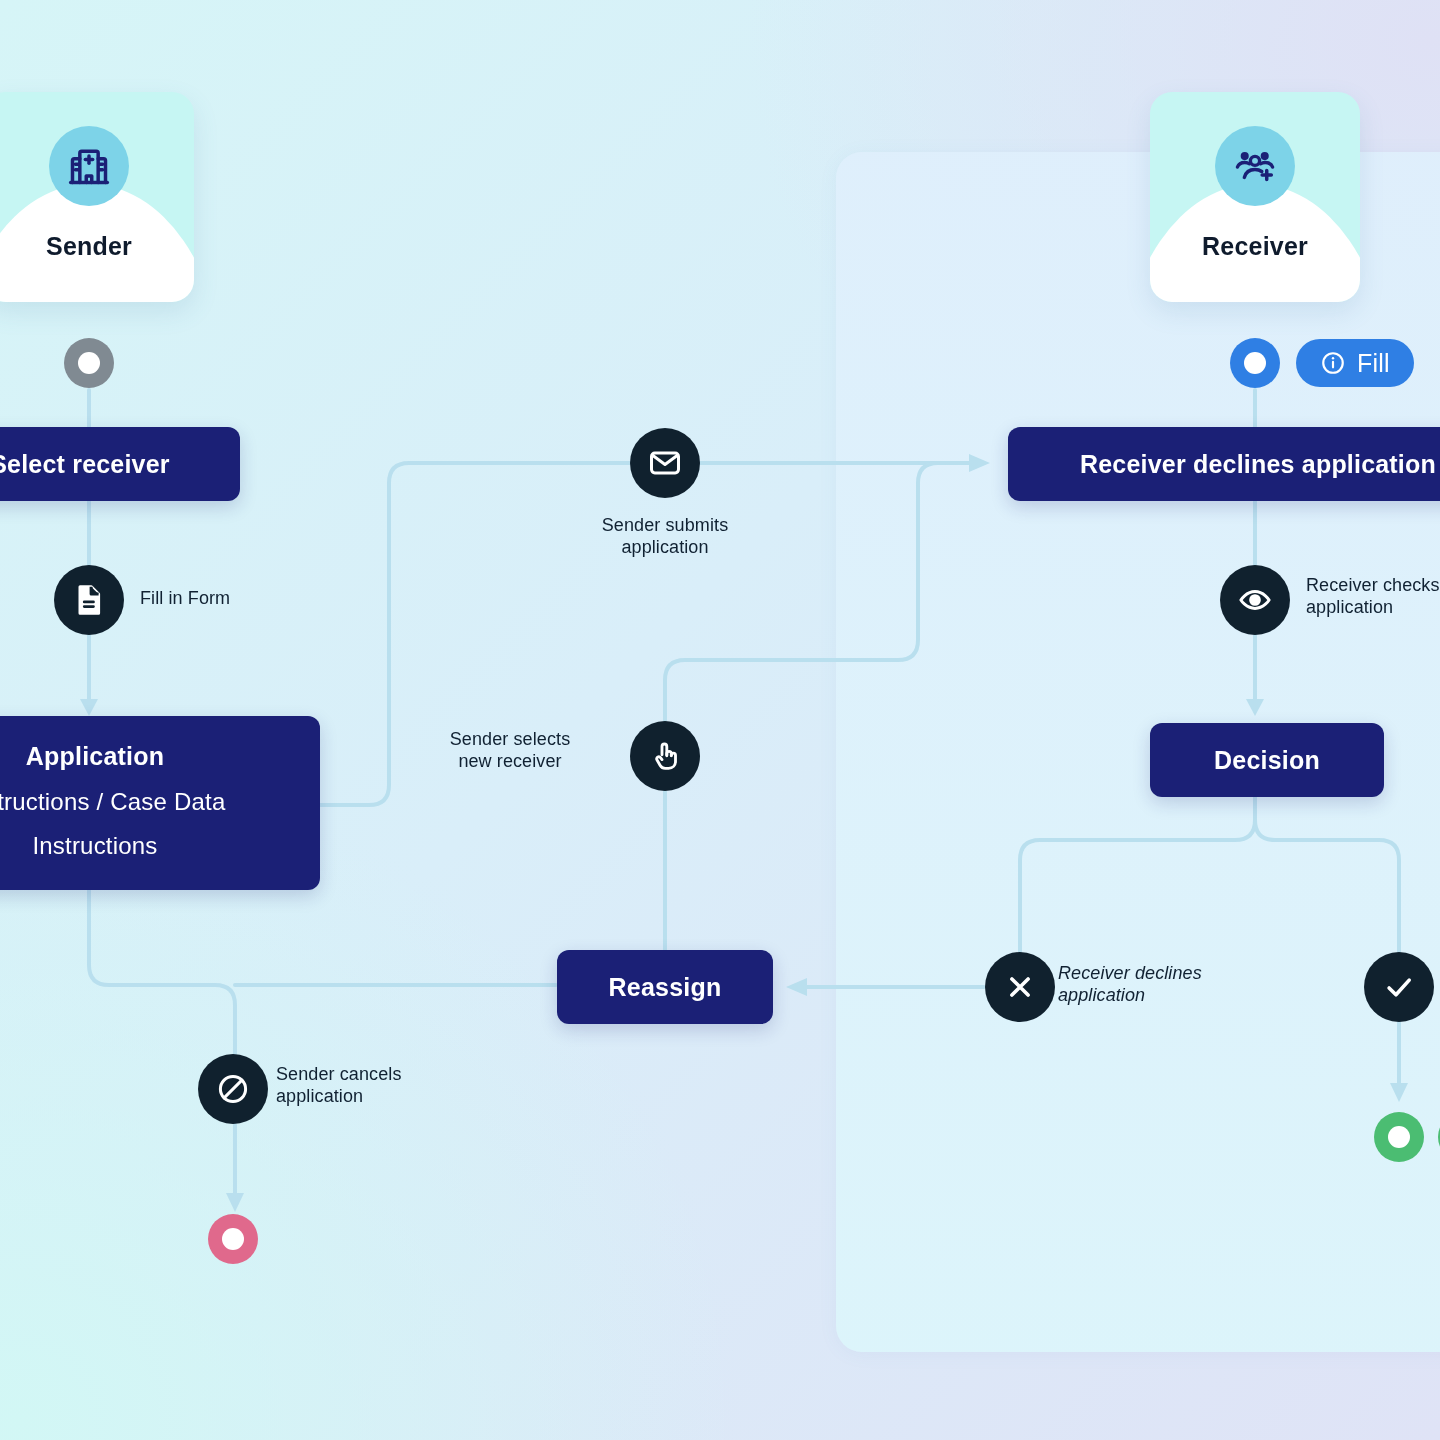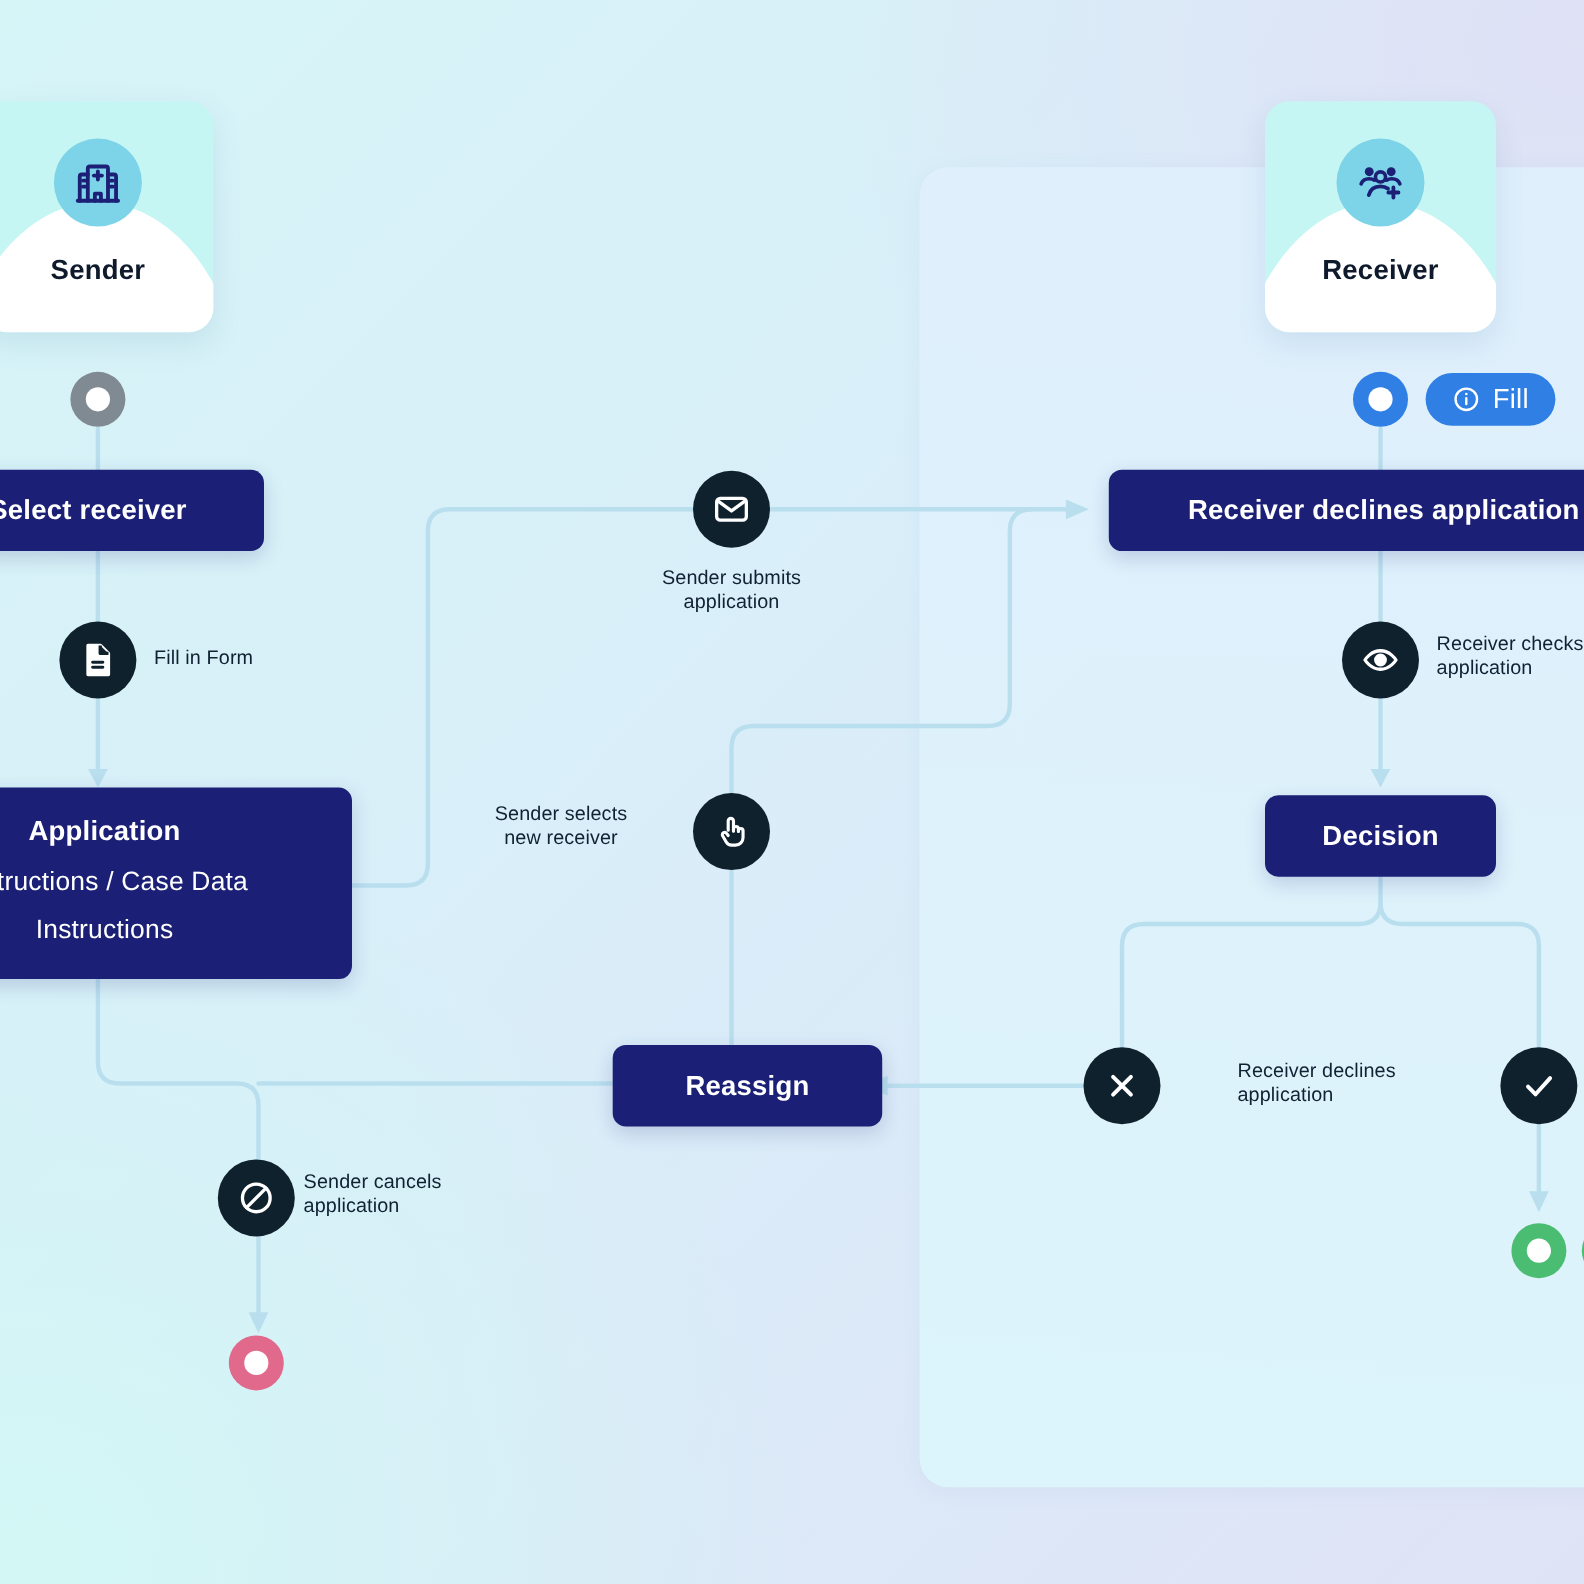--- a/index.html
+++ b/index.html
@@ -200,29 +200,29 @@
   <div class="pbox" style="left:-80px;top:427px;width:320px;height:74px;">
     <div class="t">Select receiver</div>
   </div>
 
   <div class="pbox" style="left:-130px;top:716px;width:450px;height:174px;gap:8px;">
     <div class="t" style="margin-bottom:6px;">Application</div>
     <div class="s">Instructions / Case Data</div>
     <div class="s">Instructions</div>
   </div>
 
-  <div class="pbox" style="left:557px;top:950px;width:245px;height:74px;">
+  <div class="pbox" style="left:557px;top:950px;width:216px;height:74px;">
     <div class="t">Reassign</div>
   </div>
 
   <div class="pbox" style="left:1008px;top:427px;width:500px;height:74px;">
     <div class="t">Receiver declines application</div>
   </div>
 
-  <div class="pbox" style="left:1150px;top:723px;width:210px;height:74px;">
+  <div class="pbox" style="left:1150px;top:723px;width:234px;height:74px;">
     <div class="t">Decision</div>
   </div>
 
   <div class="ev" style="left:54px;top:565px;">
     <span>
       <svg viewBox="0 0 24 24" fill="none" stroke="#fff" stroke-width="2" stroke-linejoin="round">
         <path d="M6 3.2h7.6L18.4 8v12.8H6z" fill="#fff" stroke="#fff"></path>
         <path d="M13.4 3.2V8h5" fill="#10212e" stroke="#10212e"></path>
         <path d="M8.8 13.3h6.2M8.8 16.4h6.2" stroke="#10212e" stroke-width="1.8" stroke-linecap="round"></path>
       </svg>
@@ -275,21 +275,21 @@
   <div class="ev-label right" style="left:1306px;top:575px;width:250px;">Receiver checks
 application</div>
 
   <div class="ev" style="left:985px;top:952px;">
     <span>
       <svg viewBox="0 0 24 24" fill="none" stroke="#fff" stroke-width="2.4" stroke-linecap="round">
         <path d="M6.6 6.6 17.4 17.4M17.4 6.6 6.6 17.4"></path>
       </svg>
     </span>
   </div>
-  <div class="ev-label right" style="left:1125px;top:963px;width:260px;">Receiver declines
+  <div class="ev-label right" style="left:1058px;top:963px;width:260px;font-style:italic;">Receiver declines
 application</div>
 
   <div class="ev" style="left:1364px;top:952px;">
     <span>
       <svg viewBox="0 0 24 24" fill="none" stroke="#fff" stroke-width="2.4" stroke-linecap="round" stroke-linejoin="round">
         <path d="M5.4 12.6 10 17.2 18.8 7.4"></path>
       </svg>
     </span>
   </div>
 

